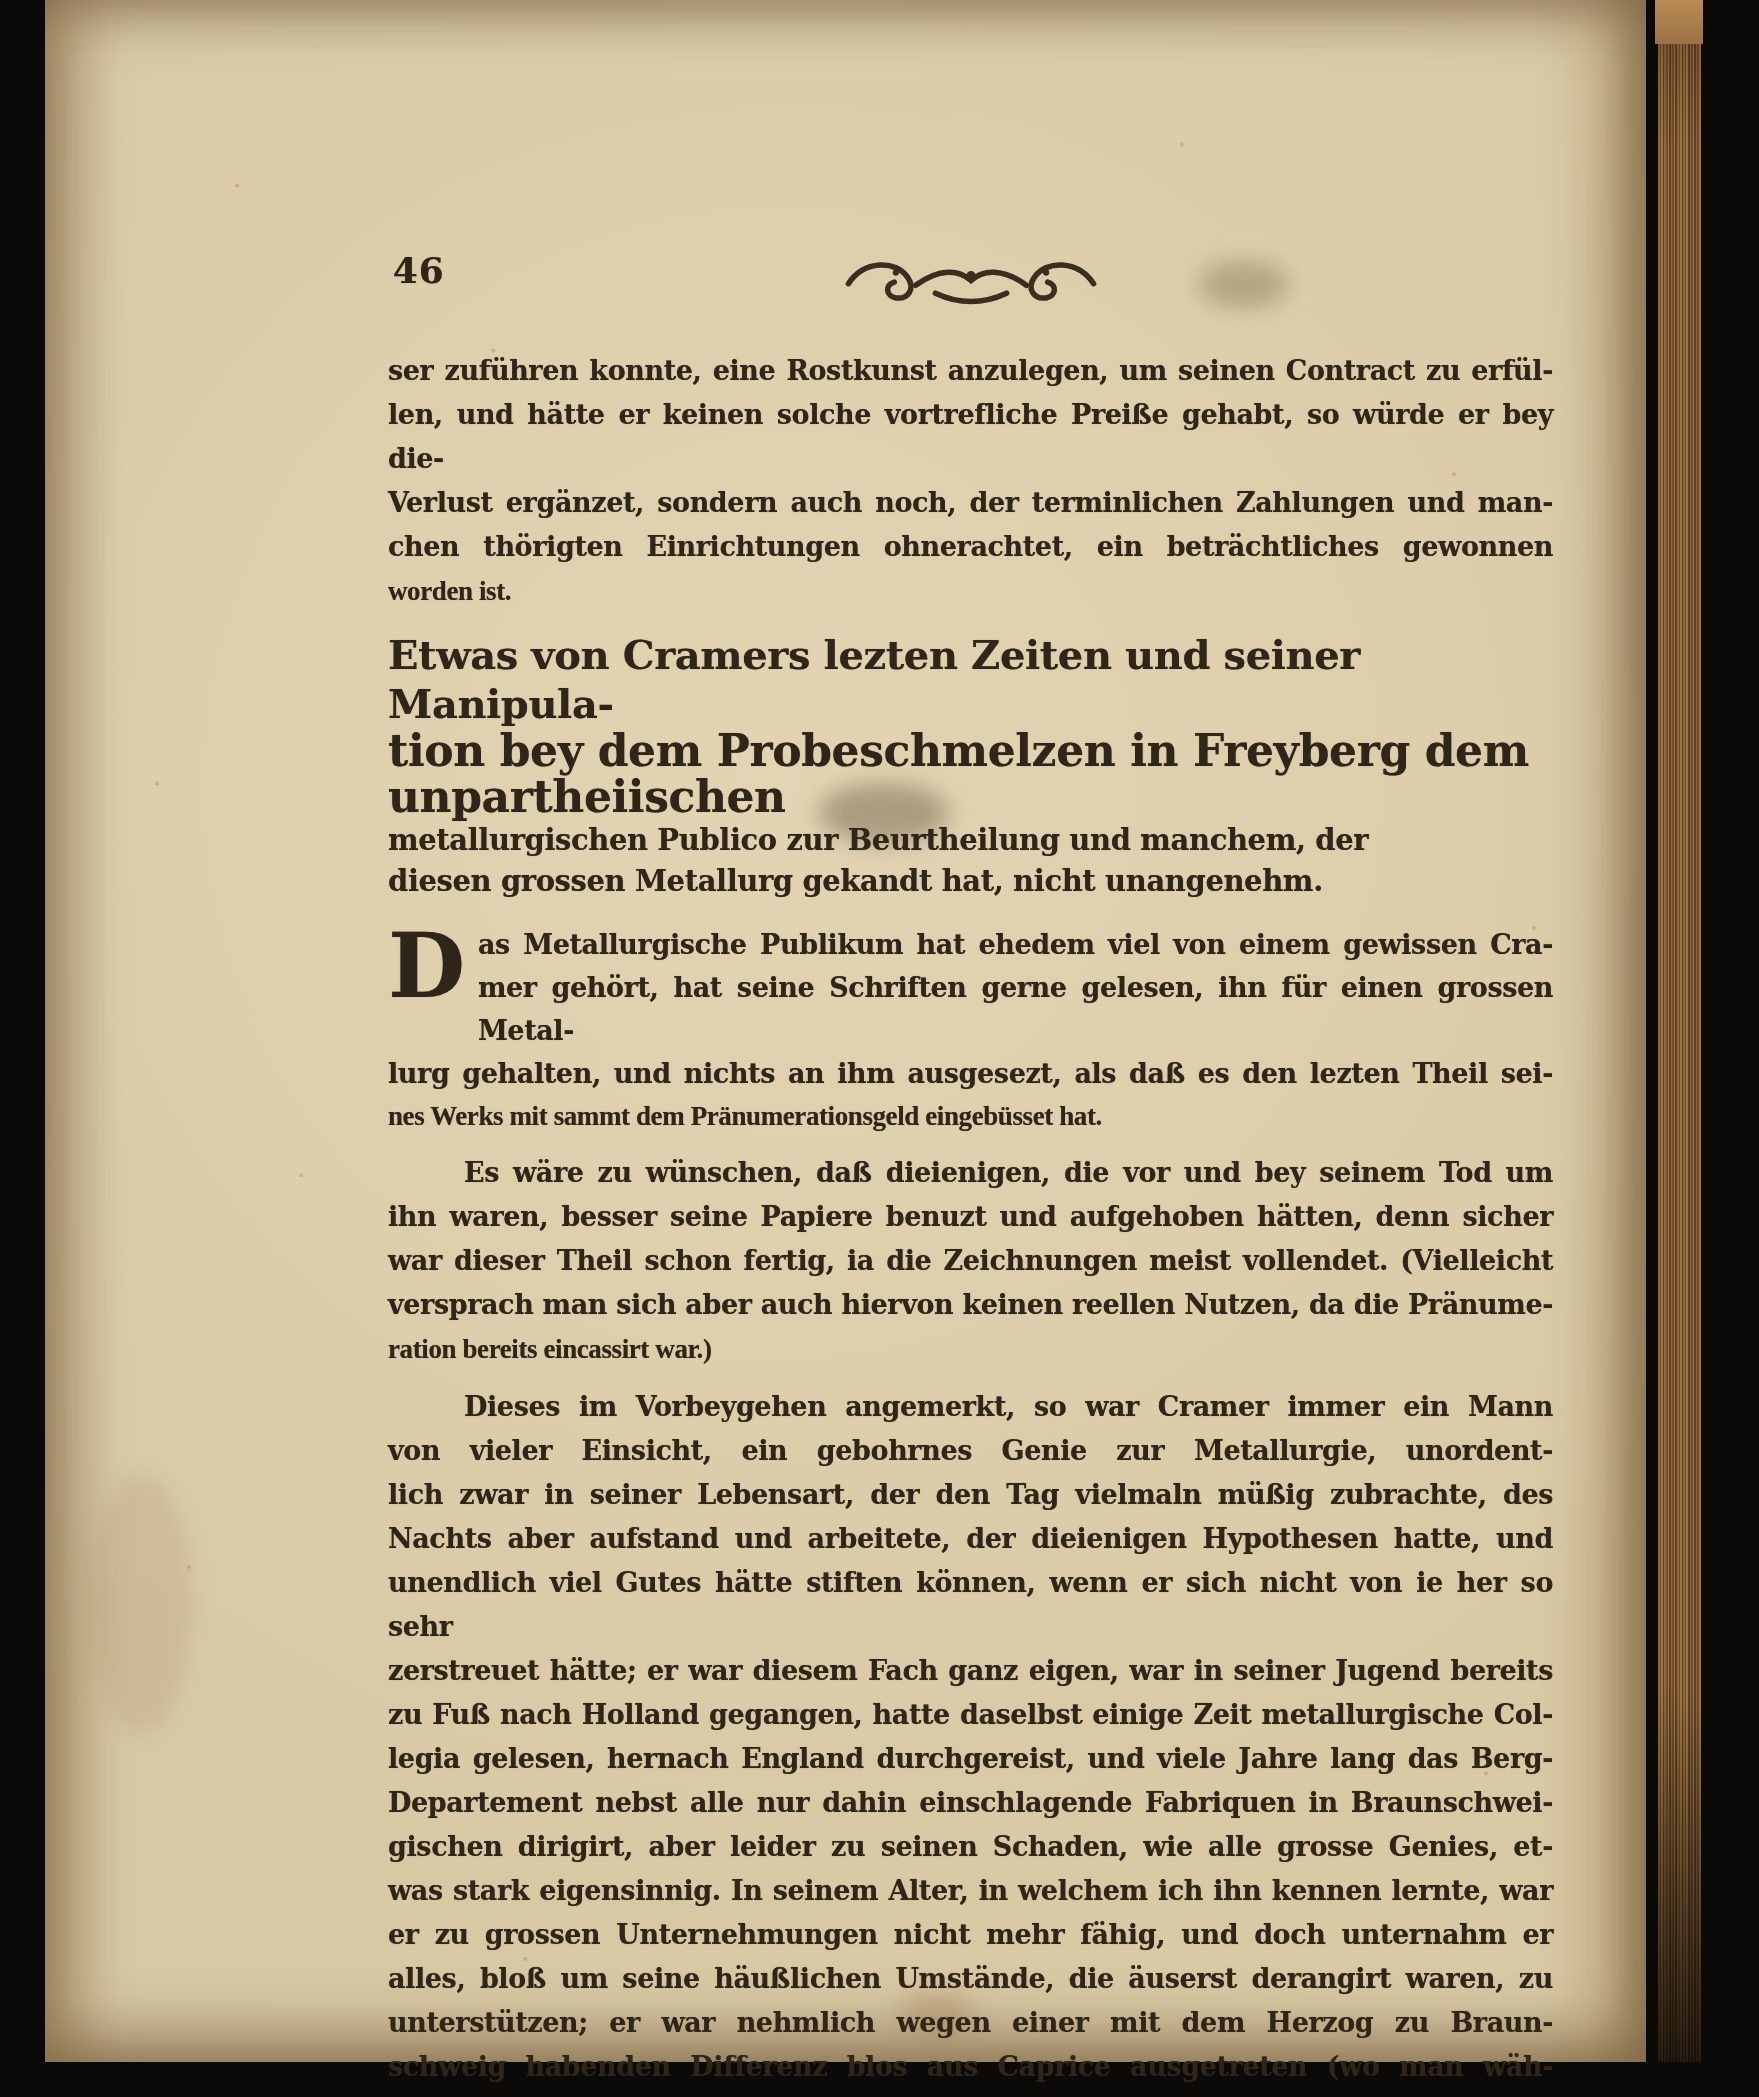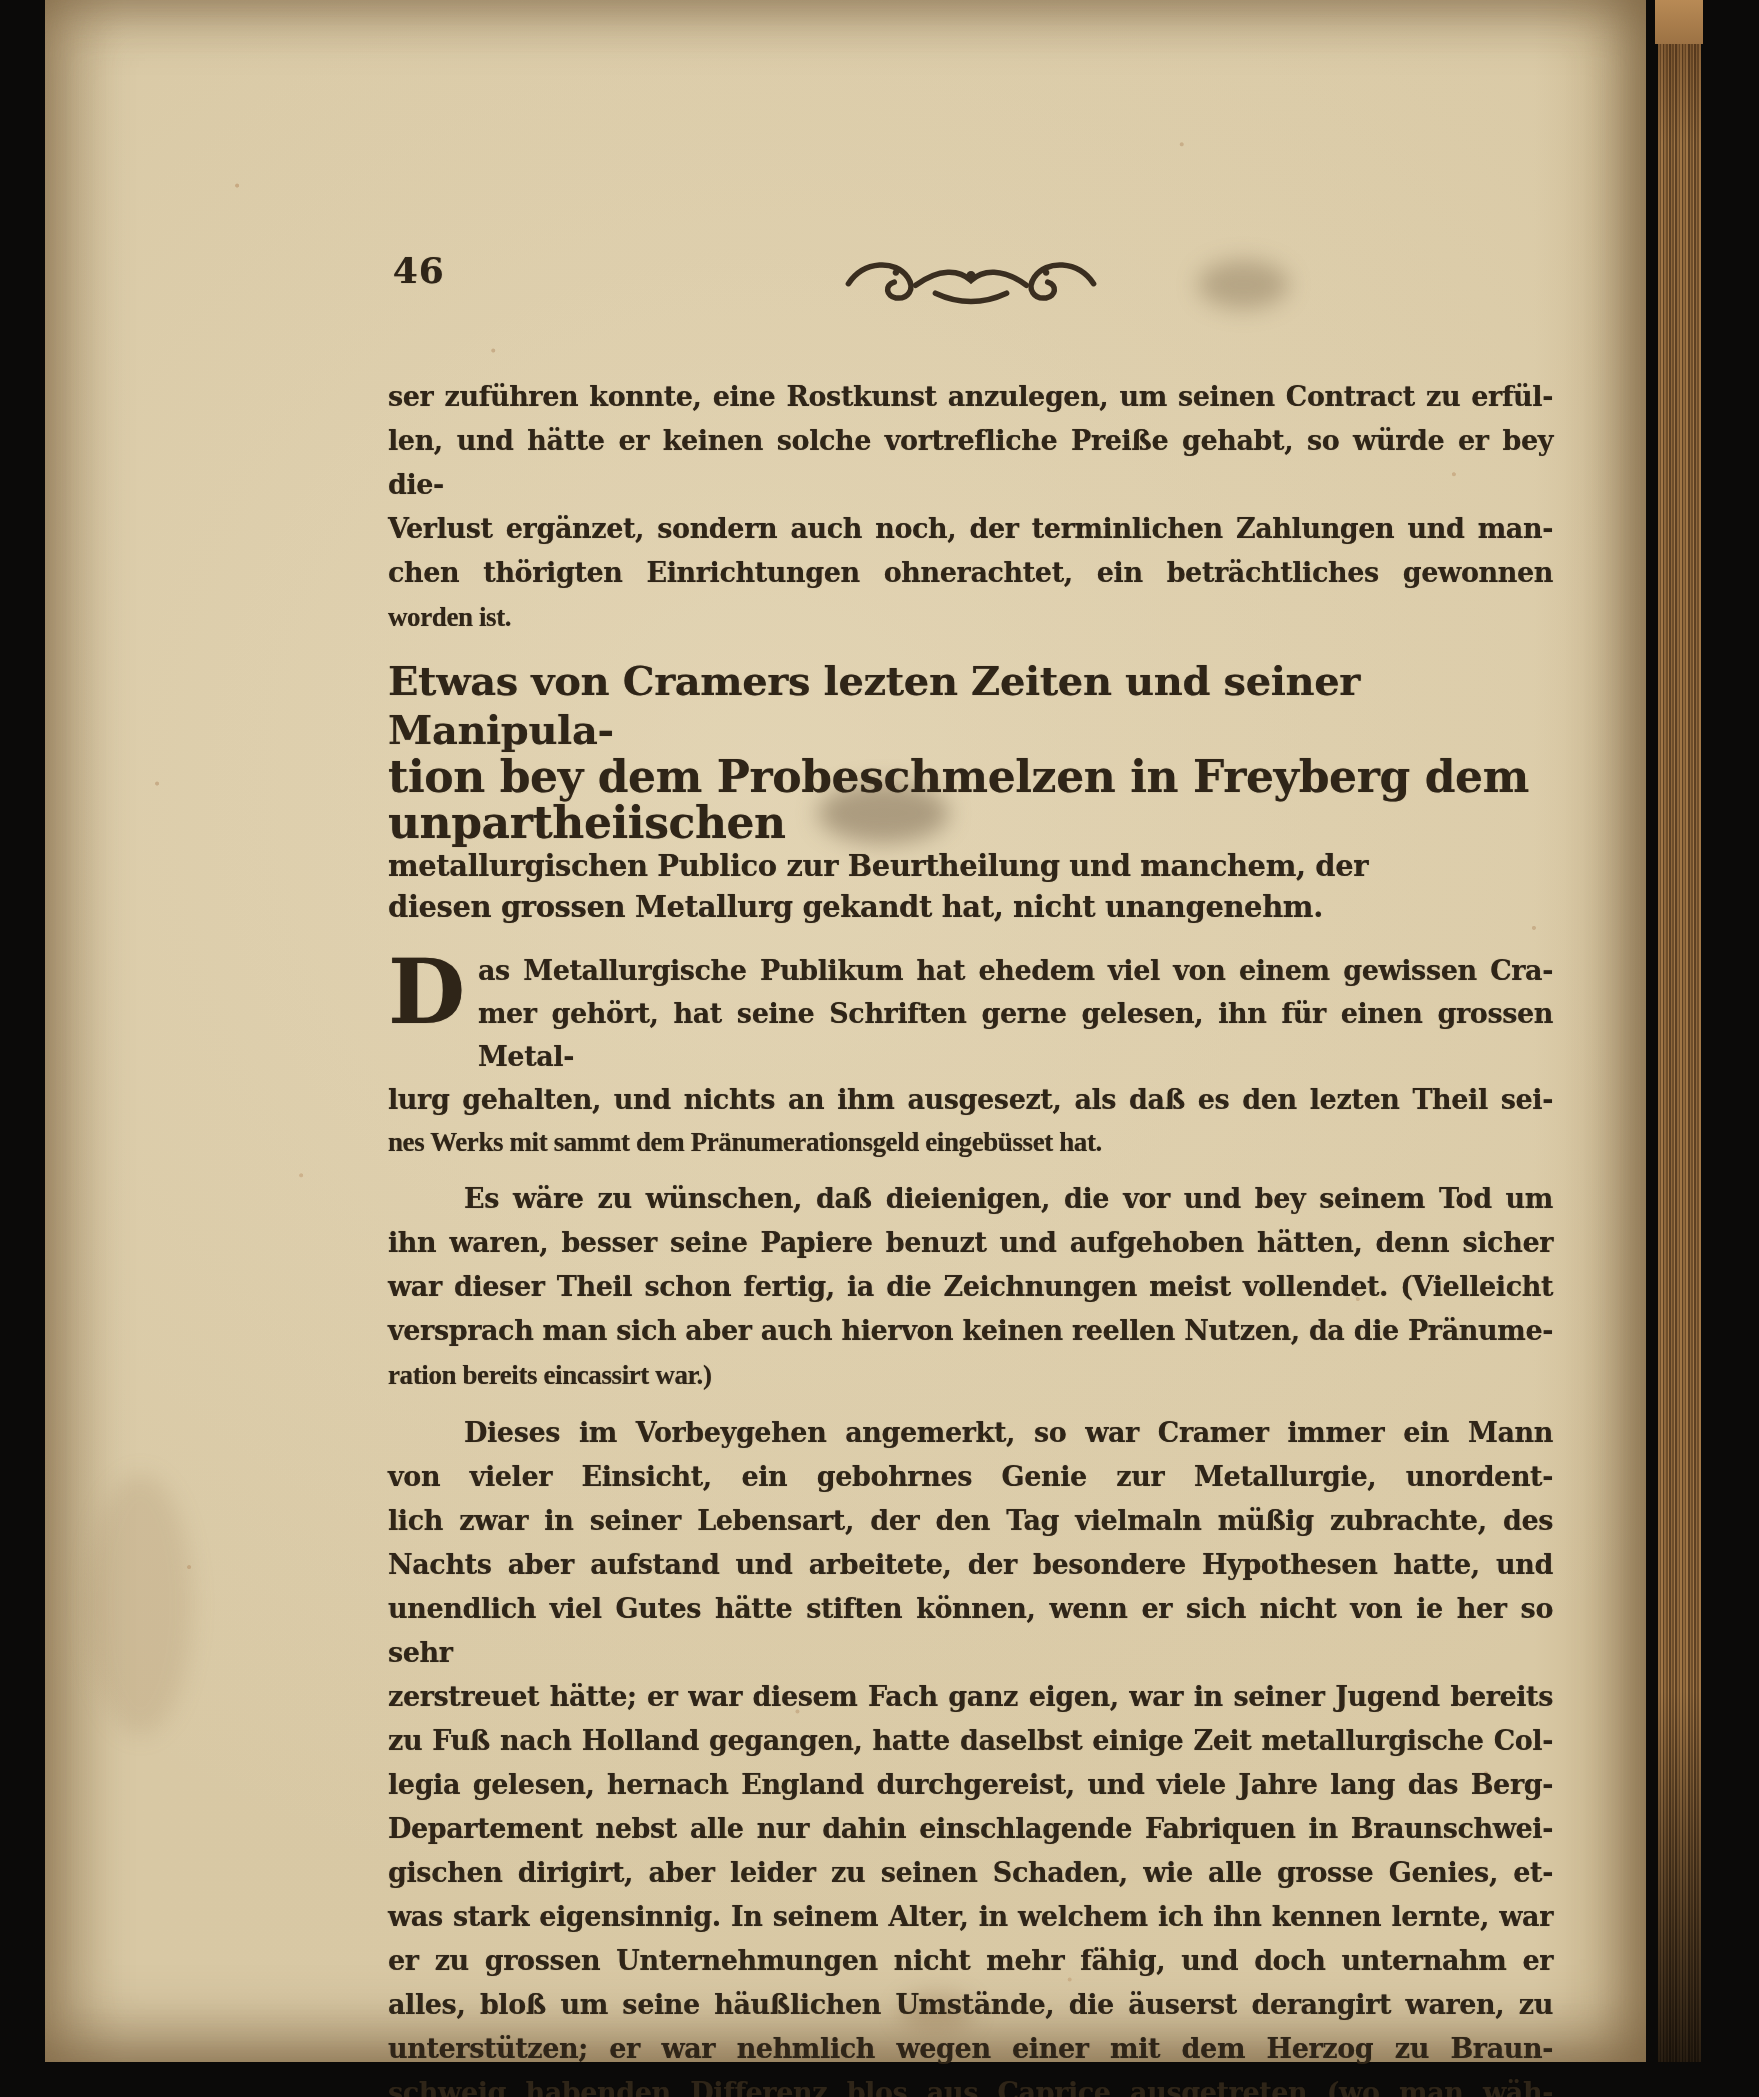--- a/index.html
+++ b/index.html
@@ -63,21 +63,21 @@
   }
   .head-row{position:relative;height:51px;}
   .page-number{position:absolute;left:4.8px;top:3.2px;font-size:36px;letter-spacing:0.8px;}
   .ornament{position:absolute;left:50%;top:6.3px;transform:translateX(-50%);}
   .line{
     font-size:27px;letter-spacing:-0.4px;line-height:44px;
     text-align:justify;text-align-last:justify;
   }
   .line.last{text-align-last:left;font-family:Liberation Serif, serif;}
   .line.indent{padding-left:76px;}
-  .para-1{margin-top:78px;}
+  .para-1{margin-top:52px;}
   .heading{margin-top:17.4px;}
   .heading .h1{font-size:40px;line-height:49px;letter-spacing:-0.4px;}
   .heading .h2{font-size:44px;line-height:46px;letter-spacing:-0.4px;}
   .heading .h3{font-size:29px;line-height:41px;letter-spacing:-0.4px;}
   .para-das{margin-top:20.6px;}
   .para-das .line{line-height:43px;}
   .dropcap{
     float:left;font-size:89px;line-height:82px;height:86px;
     margin:1.6px 12.7px 0 0;font-weight:700;
   }
@@ -142,21 +142,21 @@
         <div class="line">ihn waren, besser seine Papiere benuzt und aufgehoben hätten, denn sicher</div>
         <div class="line">war dieser Theil schon fertig, ia die Zeichnungen meist vollendet. (Vielleicht</div>
         <div class="line">versprach man sich aber auch hiervon keinen reellen Nutzen, da die Pränume-</div>
         <div class="line last">ration bereits eincassirt war.)</div>
       </div>
 
       <div class="para para-dieses">
         <div class="line indent">Dieses im Vorbeygehen angemerkt, so war Cramer immer ein Mann</div>
         <div class="line">von vieler Einsicht, ein gebohrnes Genie zur Metallurgie, unordent-</div>
         <div class="line">lich zwar in seiner Lebensart, der den Tag vielmaln müßig zubrachte, des</div>
-        <div class="line">Nachts aber aufstand und arbeitete, der besondere Hypothesen hatte, und</div>
+        <div class="line">Nachts aber aufstand und arbeitete, der dieienigen Hypothesen hatte, und</div>
         <div class="line">unendlich viel Gutes hätte stiften können, wenn er sich nicht von ie her so sehr</div>
         <div class="line">zerstreuet hätte; er war diesem Fach ganz eigen, war in seiner Jugend bereits</div>
         <div class="line">zu Fuß nach Holland gegangen, hatte daselbst einige Zeit metallurgische Col-</div>
         <div class="line">legia gelesen, hernach England durchgereist, und viele Jahre lang das Berg-</div>
         <div class="line">Departement nebst alle nur dahin einschlagende Fabriquen in Braunschwei-</div>
         <div class="line">gischen dirigirt, aber leider zu seinen Schaden, wie alle grosse Genies, et-</div>
         <div class="line">was stark eigensinnig. In seinem Alter, in welchem ich ihn kennen lernte, war</div>
         <div class="line">er zu grossen Unternehmungen nicht mehr fähig, und doch unternahm er</div>
         <div class="line">alles, bloß um seine häußlichen Umstände, die äuserst derangirt waren, zu</div>
         <div class="line">unterstützen; er war nehmlich wegen einer mit dem Herzog zu Braun-</div>

